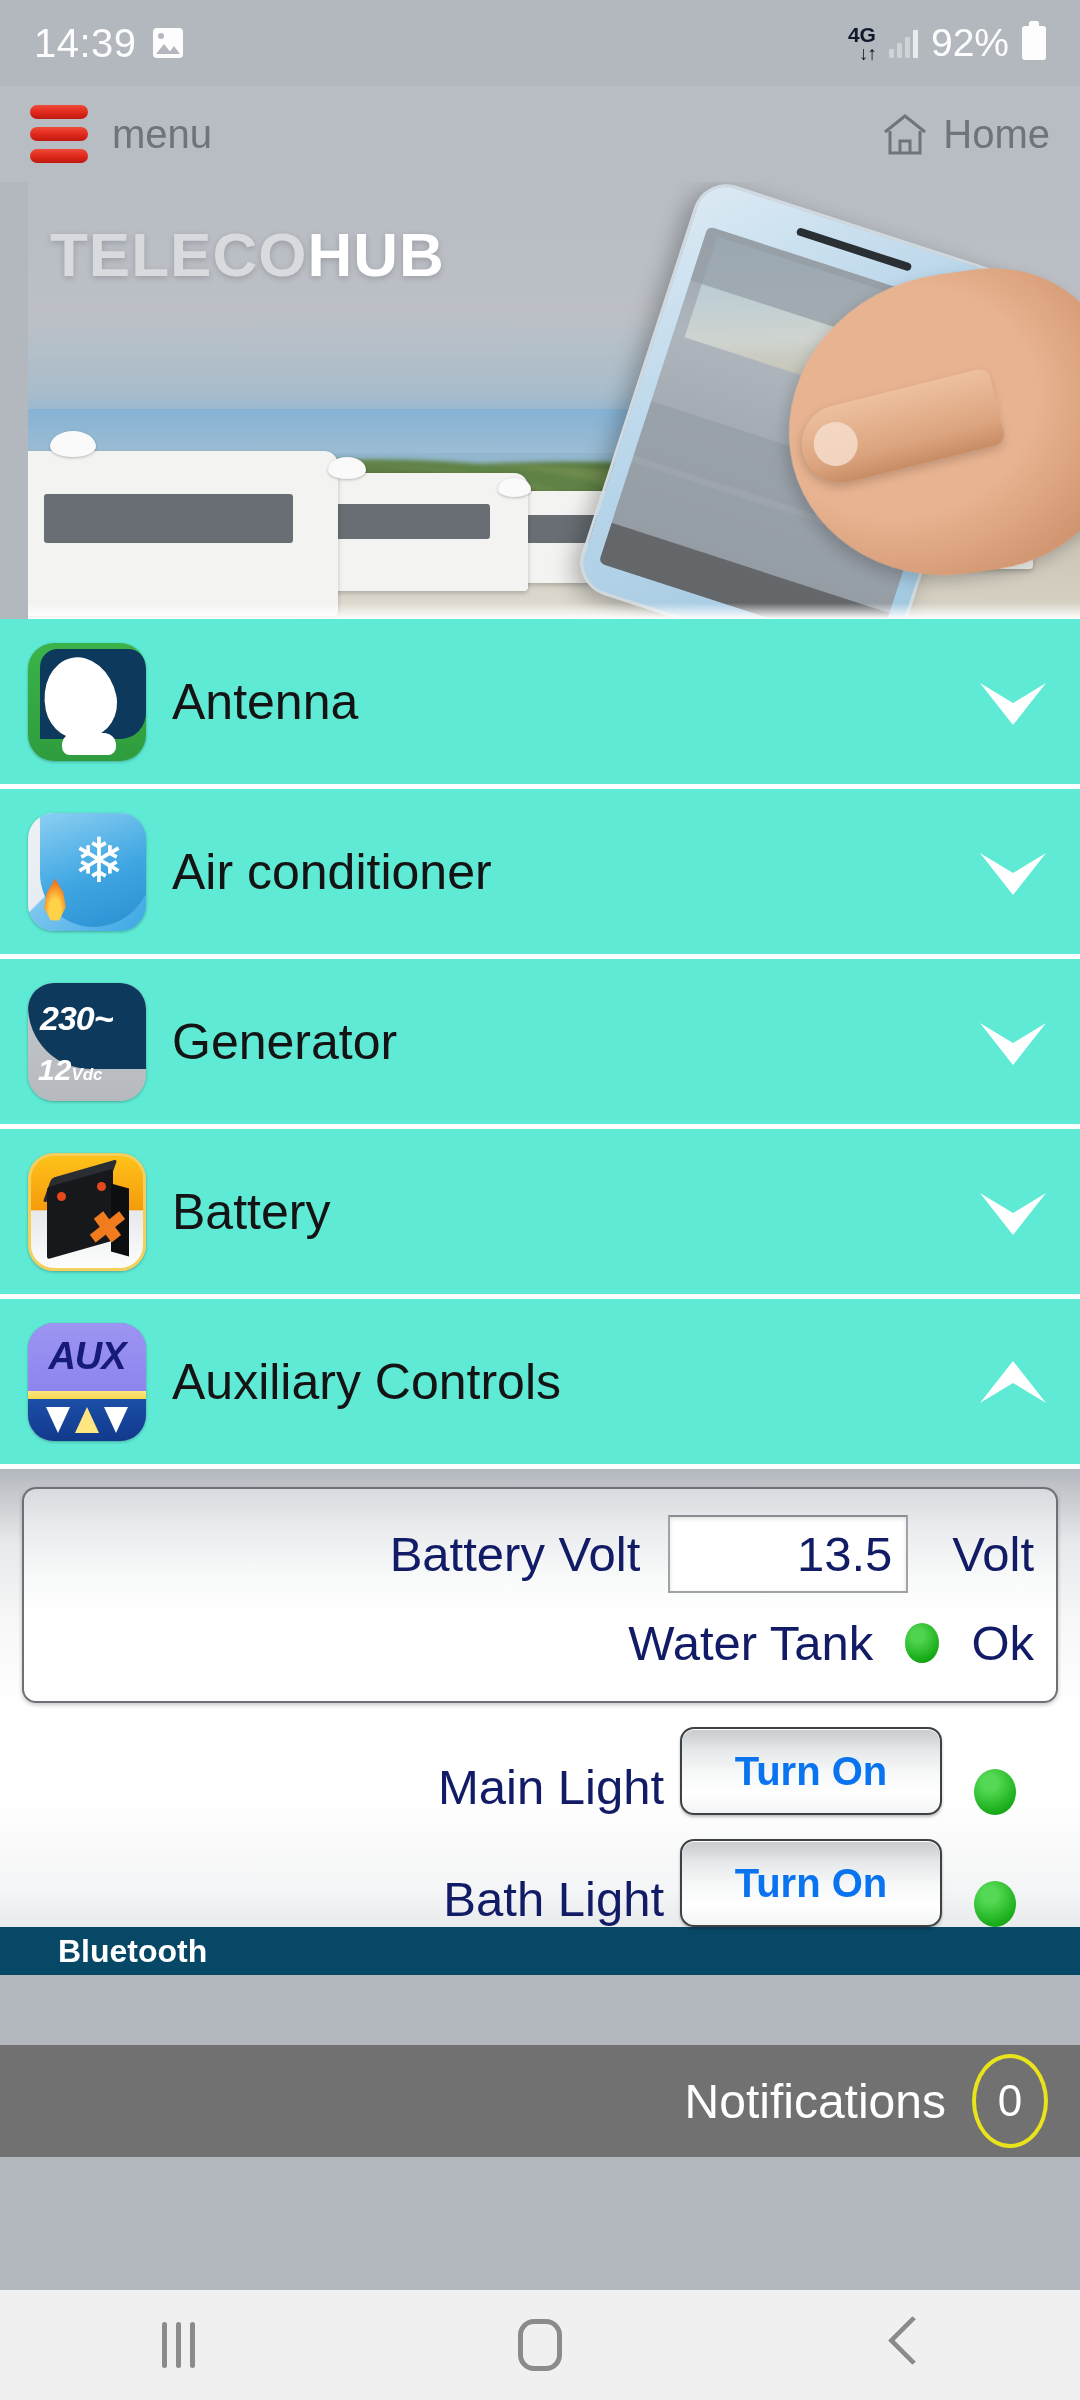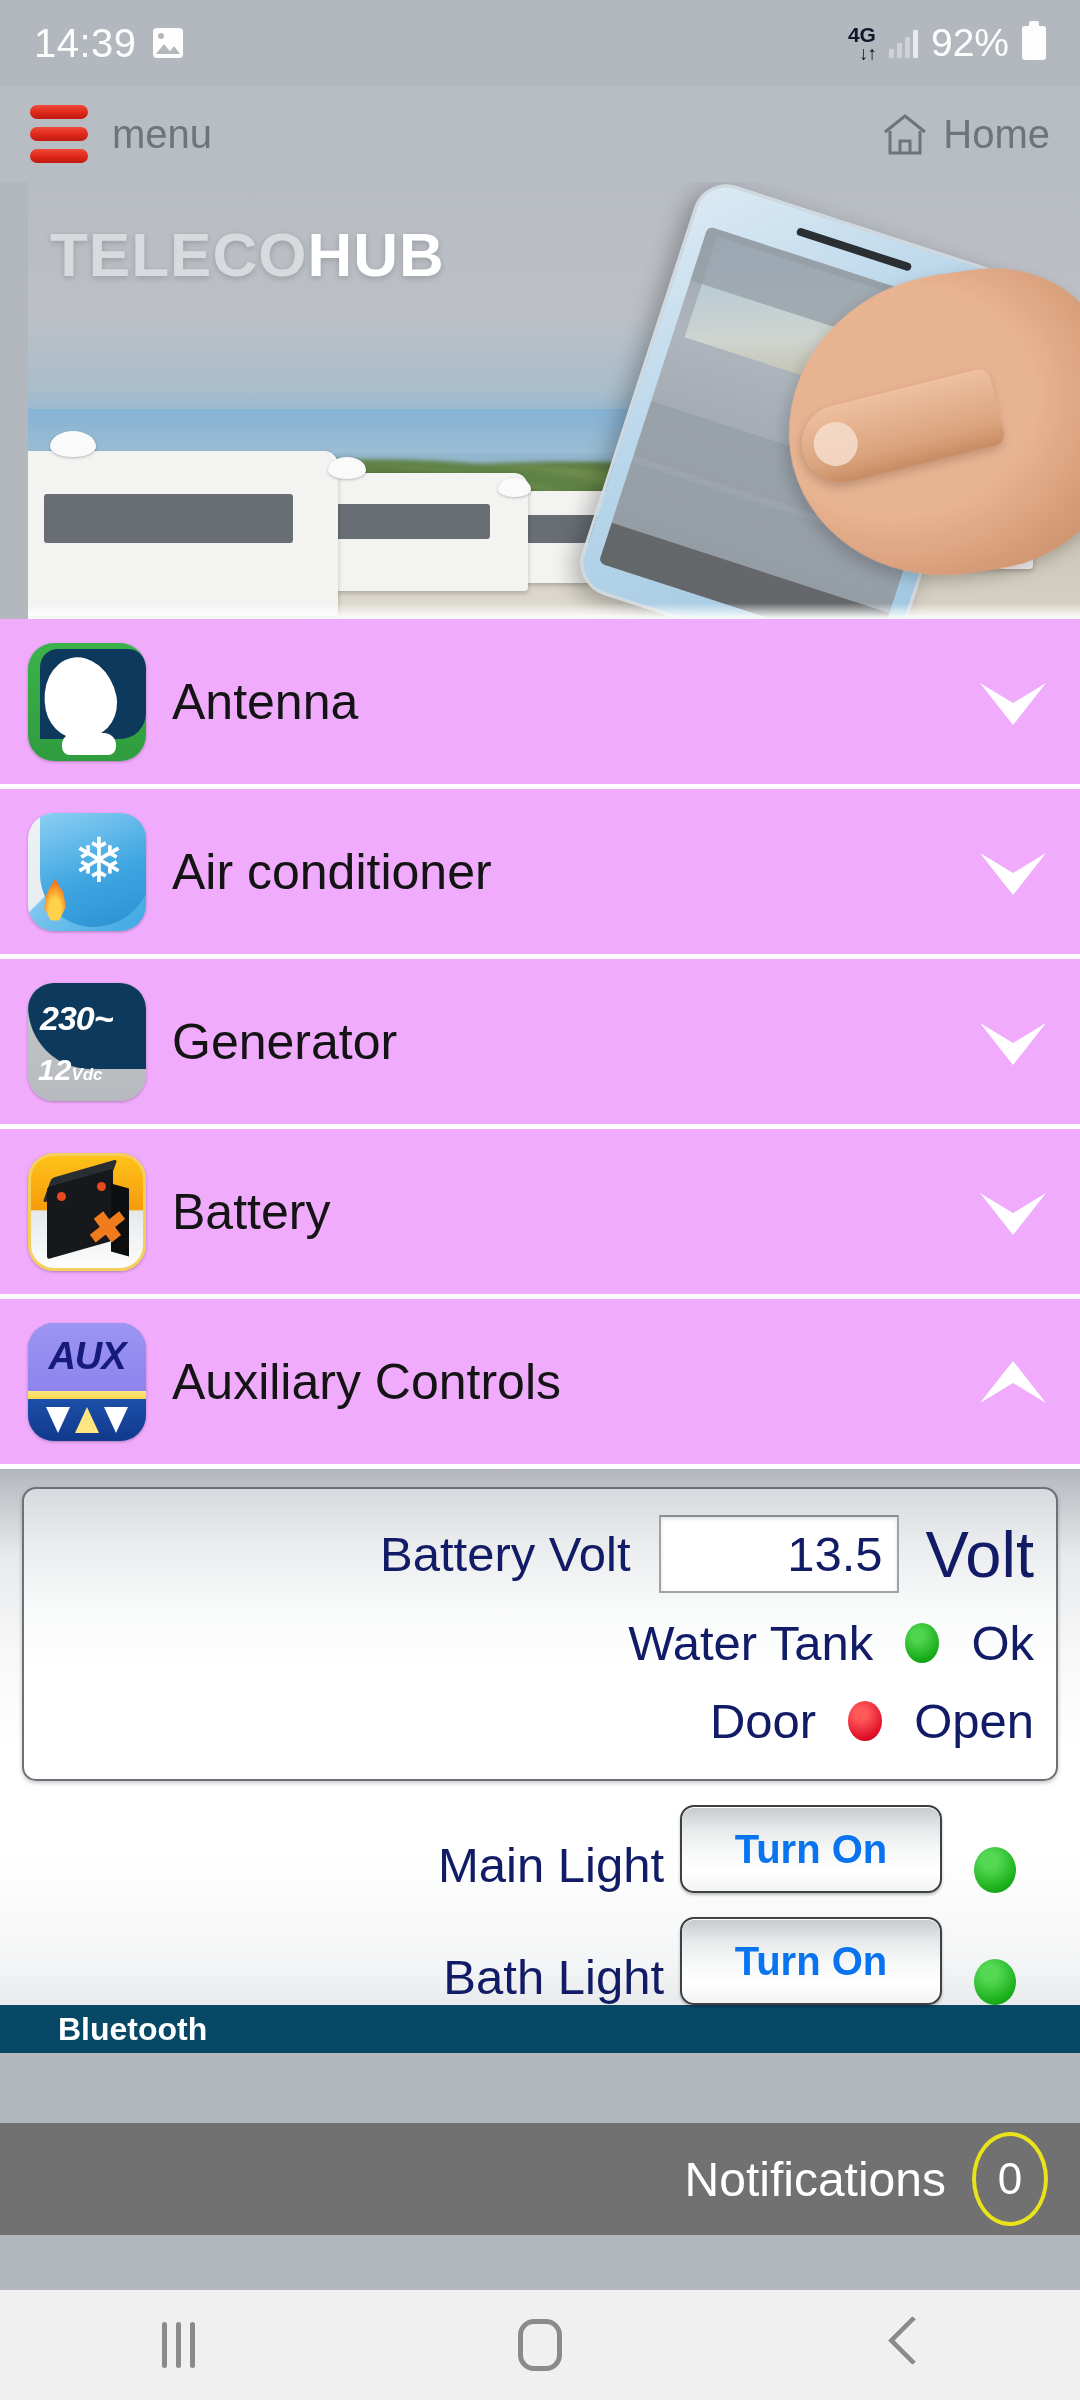--- a/index.html
+++ b/index.html
@@ -171,21 +171,21 @@
   }
   .bn-finger::after{ content:""; position:absolute; left:12px; top:16px; width:44px; height:44px;
     border-radius:50%; background:#f4ddcb; opacity:.85; }
   .bn-fade{ position:absolute; left:0; right:0; bottom:0; height:16px;
     background:linear-gradient(180deg,rgba(255,255,255,0) 0%, #ffffff 100%); z-index:8;}
 
   
   .list{ width:100%; background:#b3b7be; }
   .row{
     height:170px; width:100%;
-    background:#f0abfc;
+    background:#5eead4;
     border-bottom:5px solid #ffffff;
     display:flex; align-items:center;
     padding:0 28px;
     position:relative;
   }
   .row-icon{ width:118px; height:118px; border-radius:26px; flex:0 0 auto;
     position:relative; overflow:hidden; box-shadow:0 1px 3px rgba(0,0,0,.28); }
   .row-label{ margin-left:26px; font-size:50px; color:#141414; }
   .row-chev{ margin-left:auto; width:78px; height:70px; }
 
@@ -278,21 +278,21 @@
     margin-left:8px;
     width:240px; height:78px;
     background:#ffffff;
     border:2px solid #9fa3a8;
     border-top-color:#8a8e93;
     display:flex; align-items:center; justify-content:flex-end;
     padding-right:14px;
     box-shadow:inset 0 2px 4px rgba(0,0,0,.12);
   }
   .avalbox span{ font-size:49px; color:#121b66; }
-  .aunit{ margin-left:7px; font-size:65px; color:#121b66; }
+  .aunit{ margin-left:24px; font-size:49px; color:#121b66; }
   .dot{ width:34px; height:40px; border-radius:50%; display:inline-block; margin:0 12px; }
   .dot.green{ background:radial-gradient(circle at 38% 32%, #4fd44f 0 18%, #17ab17 70%, #0d8a0d 100%); }
   .dot.red{ background:radial-gradient(circle at 38% 32%, #ff5a5a 0 18%, #e00f28 70%, #b7001c 100%); }
   .astat{ font-size:49px; color:#121b66; }
 
   .lightrow{
     display:flex; align-items:flex-end; justify-content:flex-end;
     padding:0 22px; height:112px;
   }
   .lightrow .lbl{ font-size:49px; color:#121b66; }
@@ -534,25 +534,20 @@
       </div>
       <div class="aunit">Volt</div>
     </div>
 
     <div class="arow">
       <div class="alabel">Water Tank</div>
       <span class="dot green"></span>
       <div class="astat">Ok</div>
     </div>
 
-    <div class="arow">
-      <div class="alabel">Door</div>
-      <span class="dot red"></span>
-      <div class="astat">Open</div>
-    </div>
 
   </div>
 
   <div class="lightrow">
     <div class="lbl">Main Light</div>
     <button class="btn-toggle">Turn On</button>
     <div class="sdot"></div>
   </div>
 
   <div class="lightrow">

